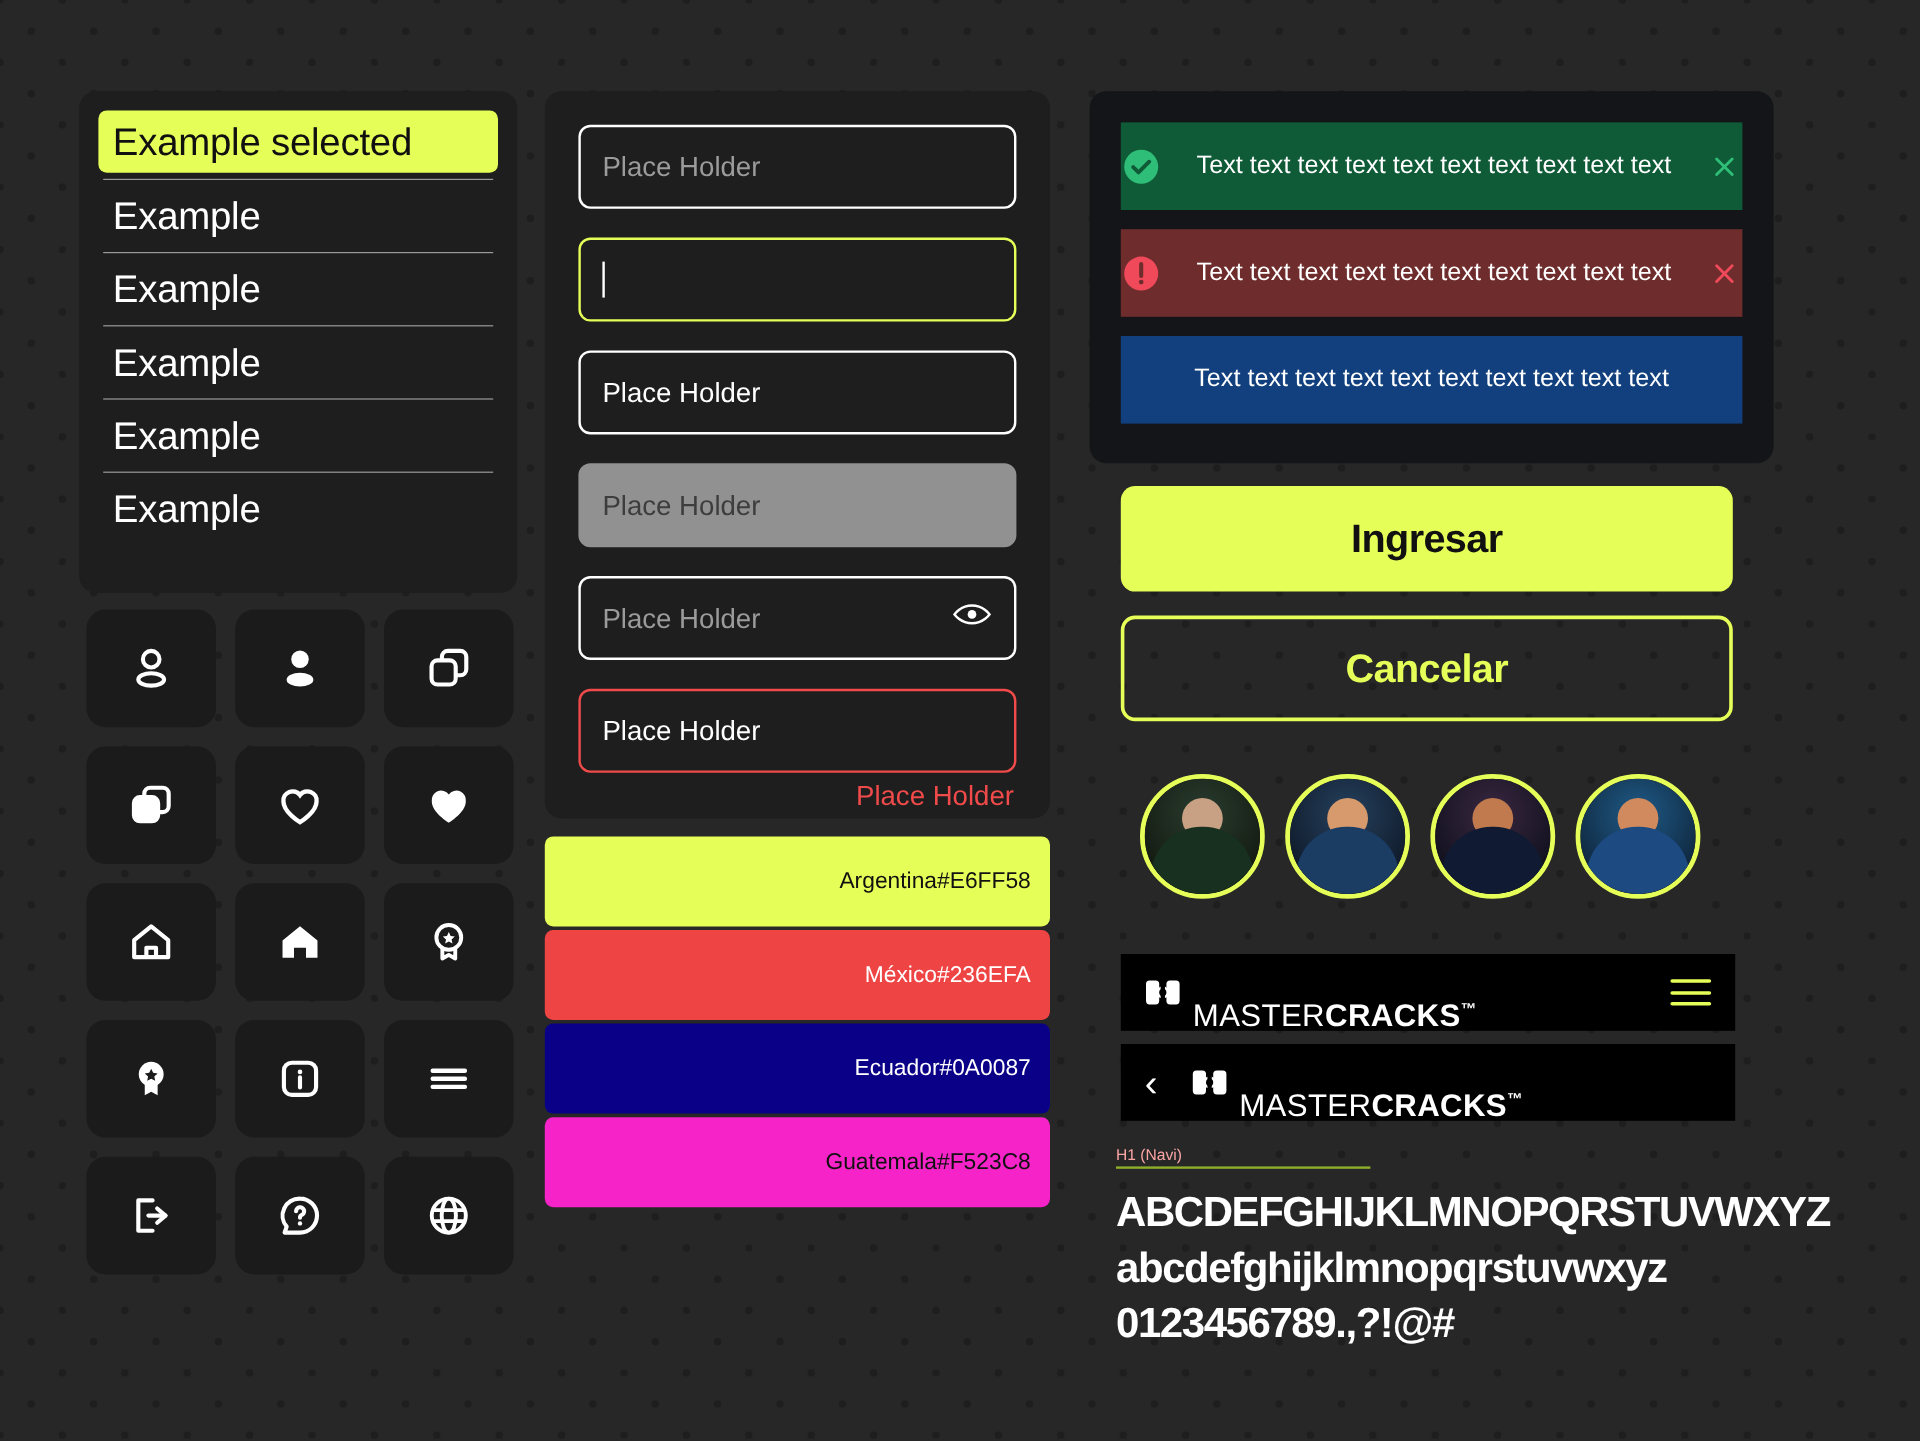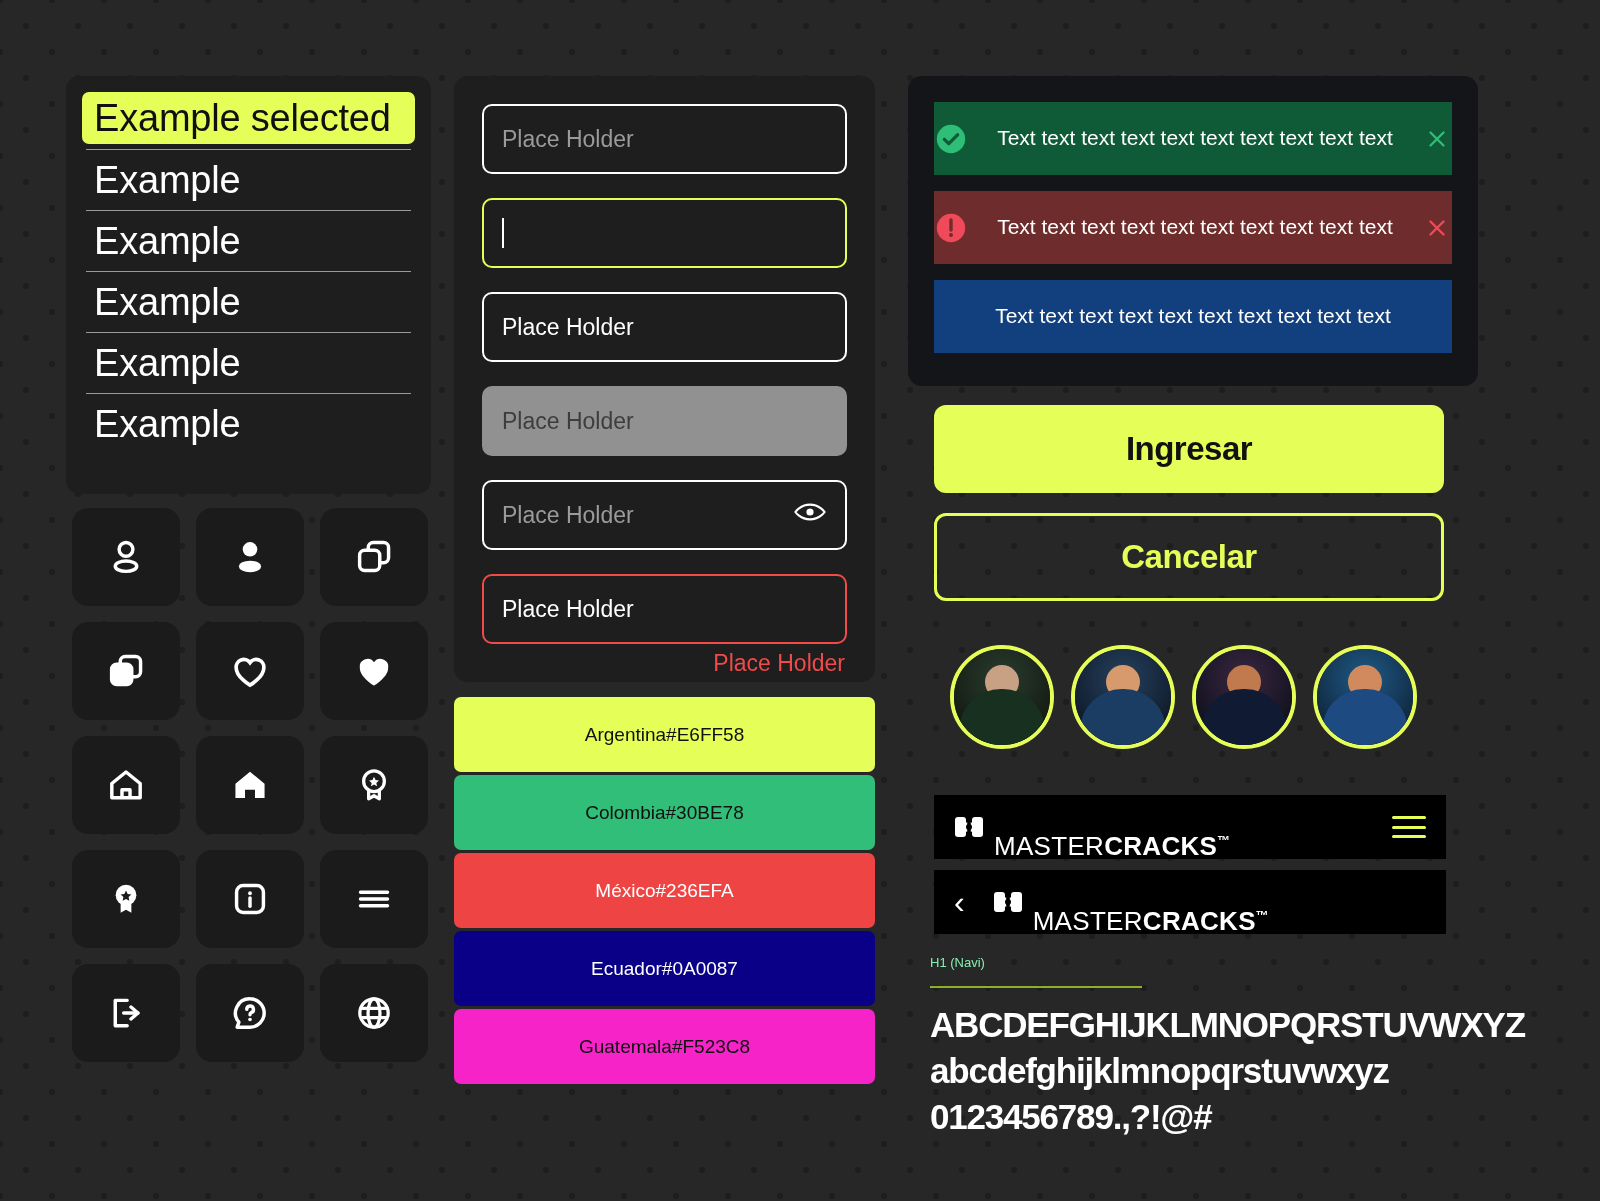--- a/index.html
+++ b/index.html
@@ -38,21 +38,21 @@
   
   #panel-list {
     left: 66px; top: 76px; width: 365px; height: 418px;
     padding: 16px 16px 0 16px;
   }
   .list-item {
     height: 60px;
     display: flex;
     align-items: center;
     padding: 0 12px;
-    font-size: 38px;
+    font-size: 32px;
     color: #ffffff;
     letter-spacing: -0.2px;
   }
   .list-item.selected {
     background: #e6ff58;
     color: #101010;
     border-radius: 7px;
     height: 52px;
     margin-bottom: 5px;
   }
@@ -128,21 +128,21 @@
   
   #swatches {
     position: absolute;
     left: 454px; top: 697px; width: 421px;
   }
   .swatch {
     height: 75px;
     border-radius: 7px;
     display: flex;
     align-items: center;
-    justify-content: center;
+    justify-content: flex-end;
     padding: 0 16px;
     margin-bottom: 3px;
     font-size: 19px;
   }
   .swatch .hex { font-size: 19px; }
 
   
   #panel-alerts {
     left: 908px; top: 76px; width: 570px; height: 310px;
     background: #141518;
@@ -269,22 +269,22 @@
     line-height: 1;
   }
 
   
   #typography {
     position: absolute;
     left: 930px; top: 955px; width: 620px;
   }
   .type-label {
     font-size: 13px;
-    color: #86efac;
-    margin-bottom: 16px;
+    color: #fca5a5;
+    margin-bottom: 2px;
   }
   .type-rule {
     width: 212px; height: 2px;
     background: #8fae2a;
     margin-bottom: 14px;
   }
   .type-row {
     font-weight: bold;
     letter-spacing: -1.2px;
     line-height: 1.32;
@@ -471,24 +471,20 @@
 
   </div>
 
   <div id="swatches">
 
     <div class="swatch" style="background:#E6FF58;color:#111111">
       <span>Argentina</span>
       <span class="hex">#E6FF58</span>
     </div>
 
-    <div class="swatch" style="background:#30BE78;color:#111111">
-      <span>Colombia</span>
-      <span class="hex">#30BE78</span>
-    </div>
 
     <div class="swatch" style="background:#ef4444;color:#FFFFFF">
       <span>México</span>
       <span class="hex">#236EFA</span>
     </div>
 
     <div class="swatch" style="background:#0A0087;color:#FFFFFF">
       <span>Ecuador</span>
       <span class="hex">#0A0087</span>
     </div>

